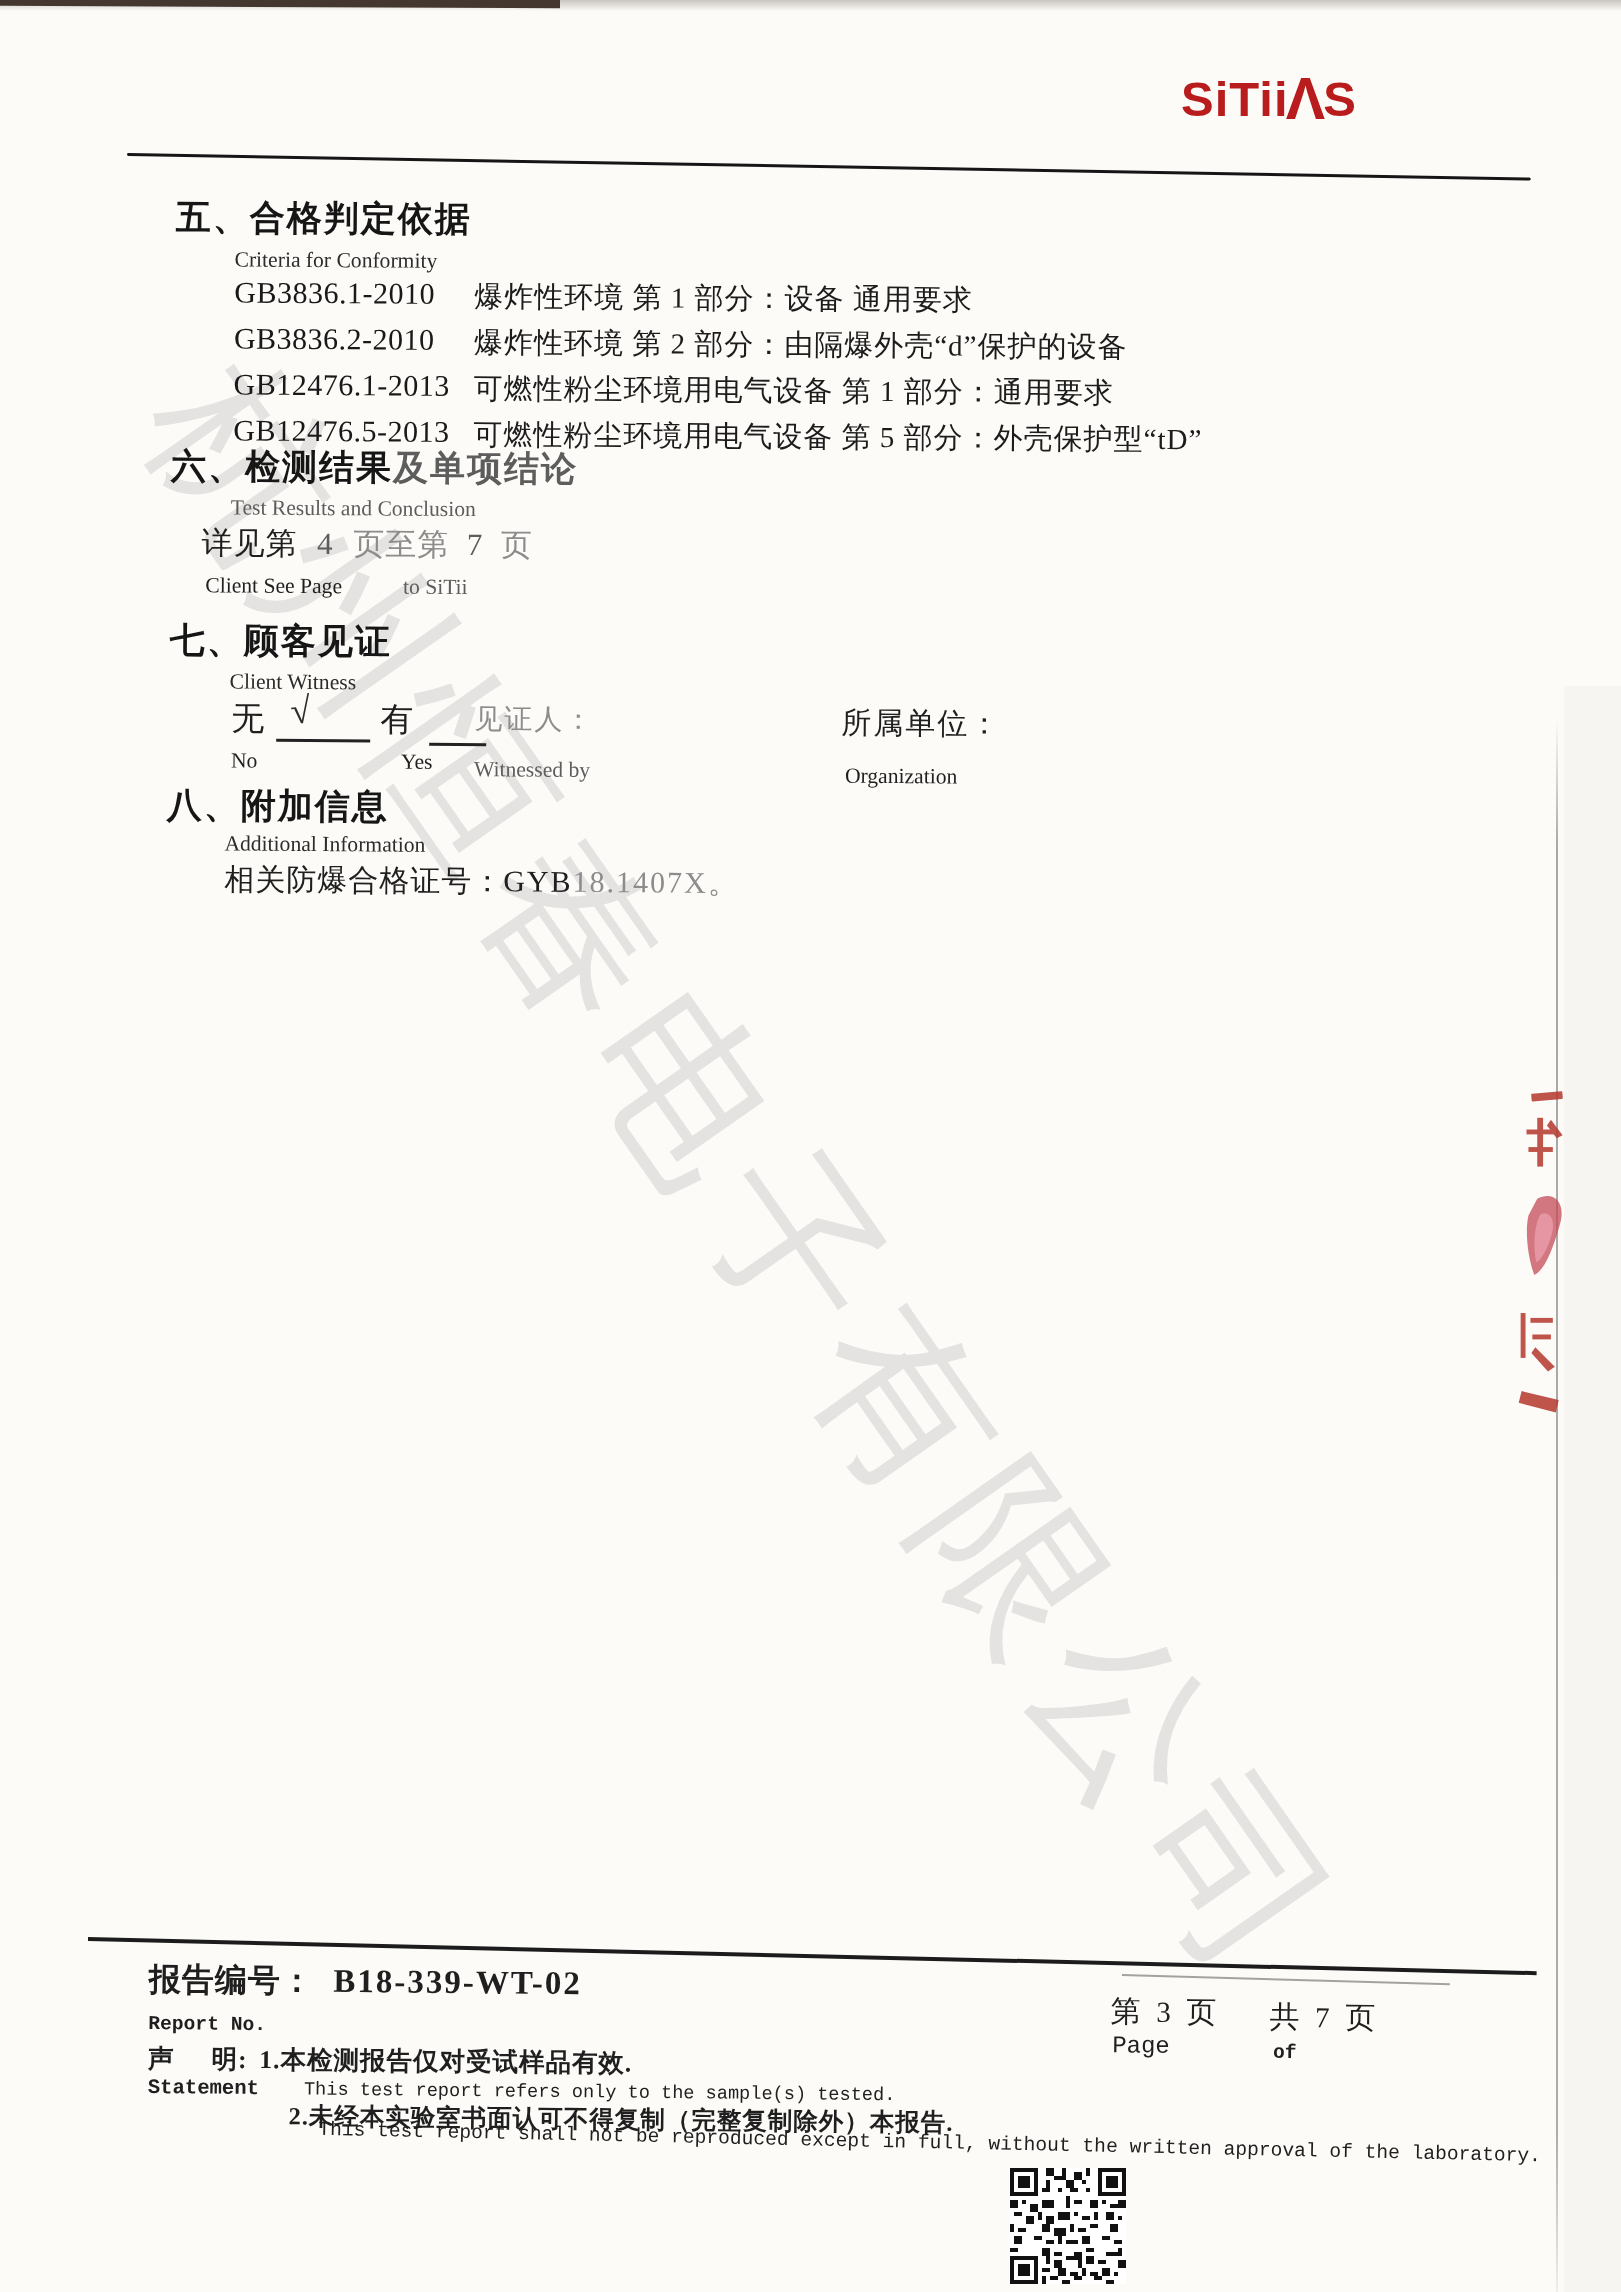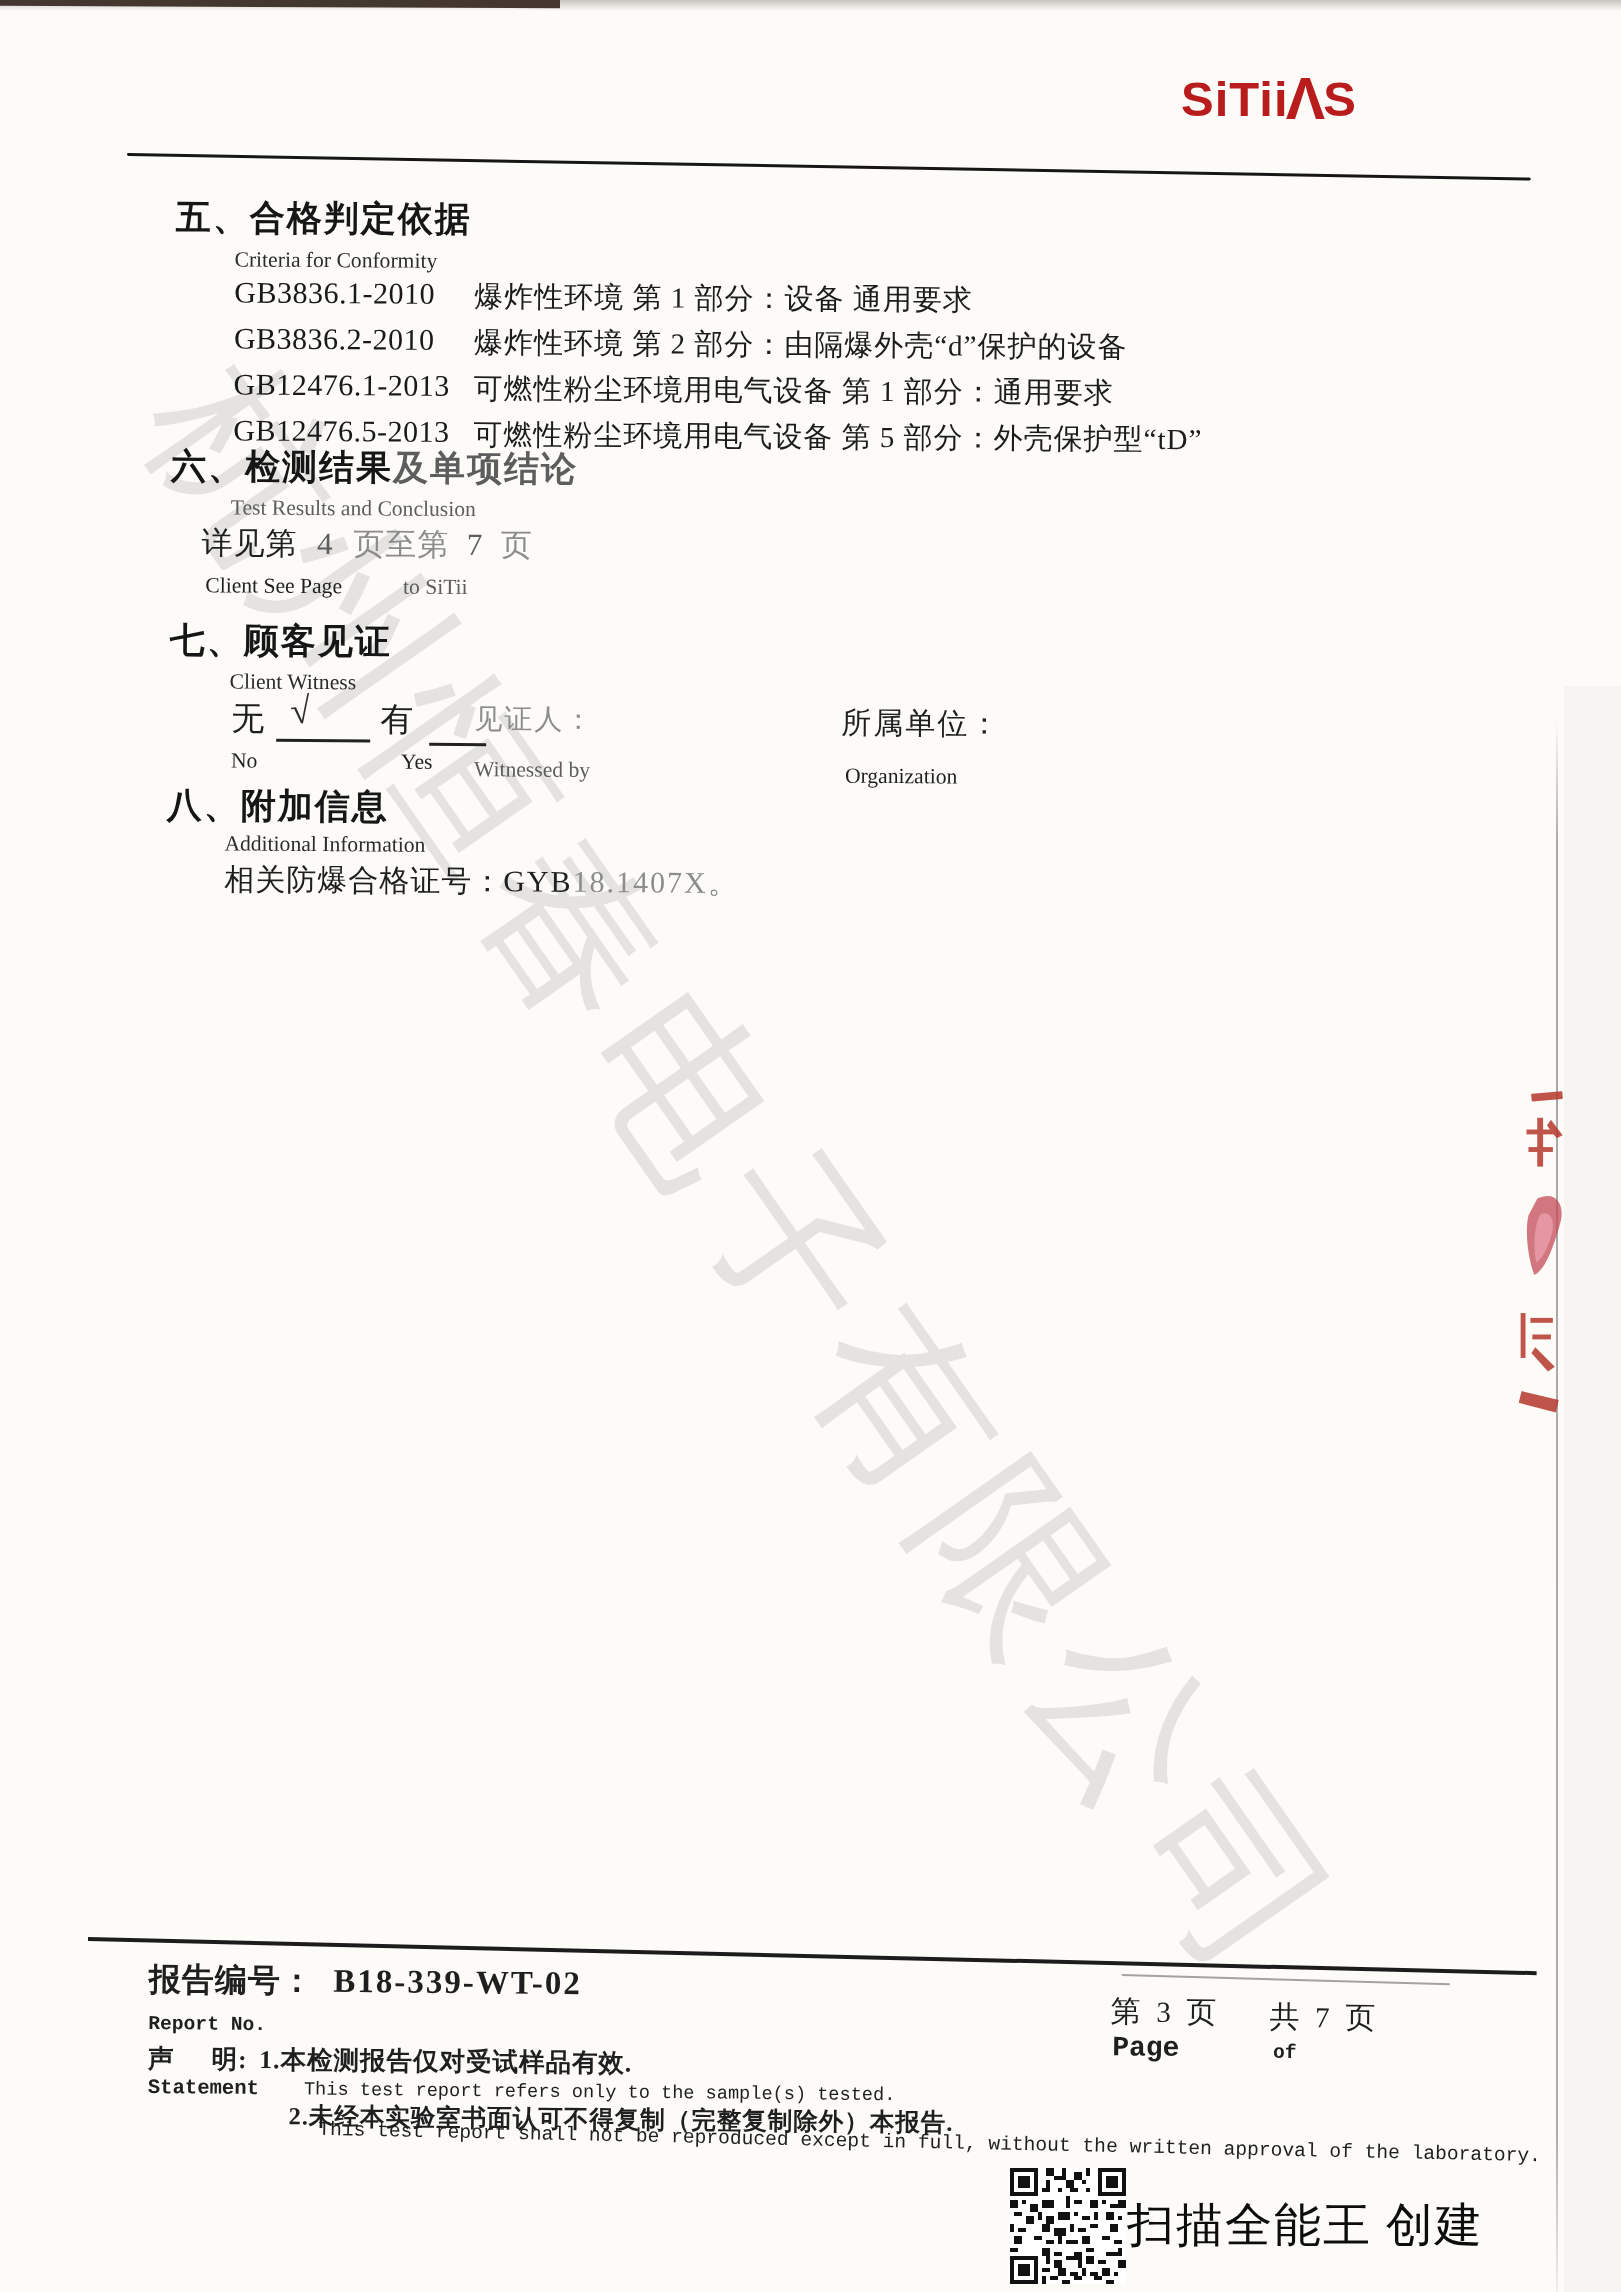--- a/index.html
+++ b/index.html
@@ -57,21 +57,21 @@
   .stmt1{left:149px;top:2041px;font-size:25.5px;font-weight:700;letter-spacing:1px;}
   .stmt1 .ming{margin-left:37px;}
   .stmt1 .item{margin-left:11.8px;}
   .stmt1en{left:149px;top:2076px;font-size:18.6px;}
   .stmt1en .lbl{font-weight:700;font-size:20.6px;}
   .stmt1en .item{margin-left:45px;}
   .stmt2{left:290px;top:2098px;font-size:24.5px;font-weight:700;letter-spacing:1px;}
   .stmt2en{left:320px;top:2117px;font-size:19.6px;transform:rotate(.7deg);transform-origin:left center;white-space:nowrap;}
   .pg1{left:1111px;top:1982px;font-size:30px;letter-spacing:2px;}
   .pg1 .num,.pg2 .num{margin:0 13.7px;font-size:29px;}
-  .pg-en1{left:1113px;top:2023px;font-size:28px;font-weight:700;}
+  .pg-en1{left:1113px;top:2023px;font-size:24px;font-weight:400;}
   .pg2{left:1270px;top:1986px;font-size:30px;letter-spacing:2px;}
   .pg-en2{left:1274px;top:2031px;font-size:19.6px;font-weight:700;}
   
   .qr{left:1010px;top:2168px;width:116px;height:116px;z-index:2;}
   .scan-label{left:1127px;top:2194px;font-size:47px;color:#0d0d0d;letter-spacing:2px;z-index:2;}
 </style>
 </head>
 <body>
 
 <div class="page">
@@ -244,16 +244,15 @@
         <rect x="1" y="1" width="5" height="5"></rect>
         <rect x="23" y="1" width="5" height="5"></rect>
         <rect x="1" y="23" width="5" height="5"></rect>
       </g>
     <g fill="#111">
         <rect x="2" y="2" width="3" height="3"></rect>
         <rect x="24" y="2" width="3" height="3"></rect>
         <rect x="2" y="24" width="3" height="3"></rect>
       </g>
   </svg>
-  <div class="abs scan-label">扫描全能王 创建</div>
 
 </div>
 
 
 </body></html>

